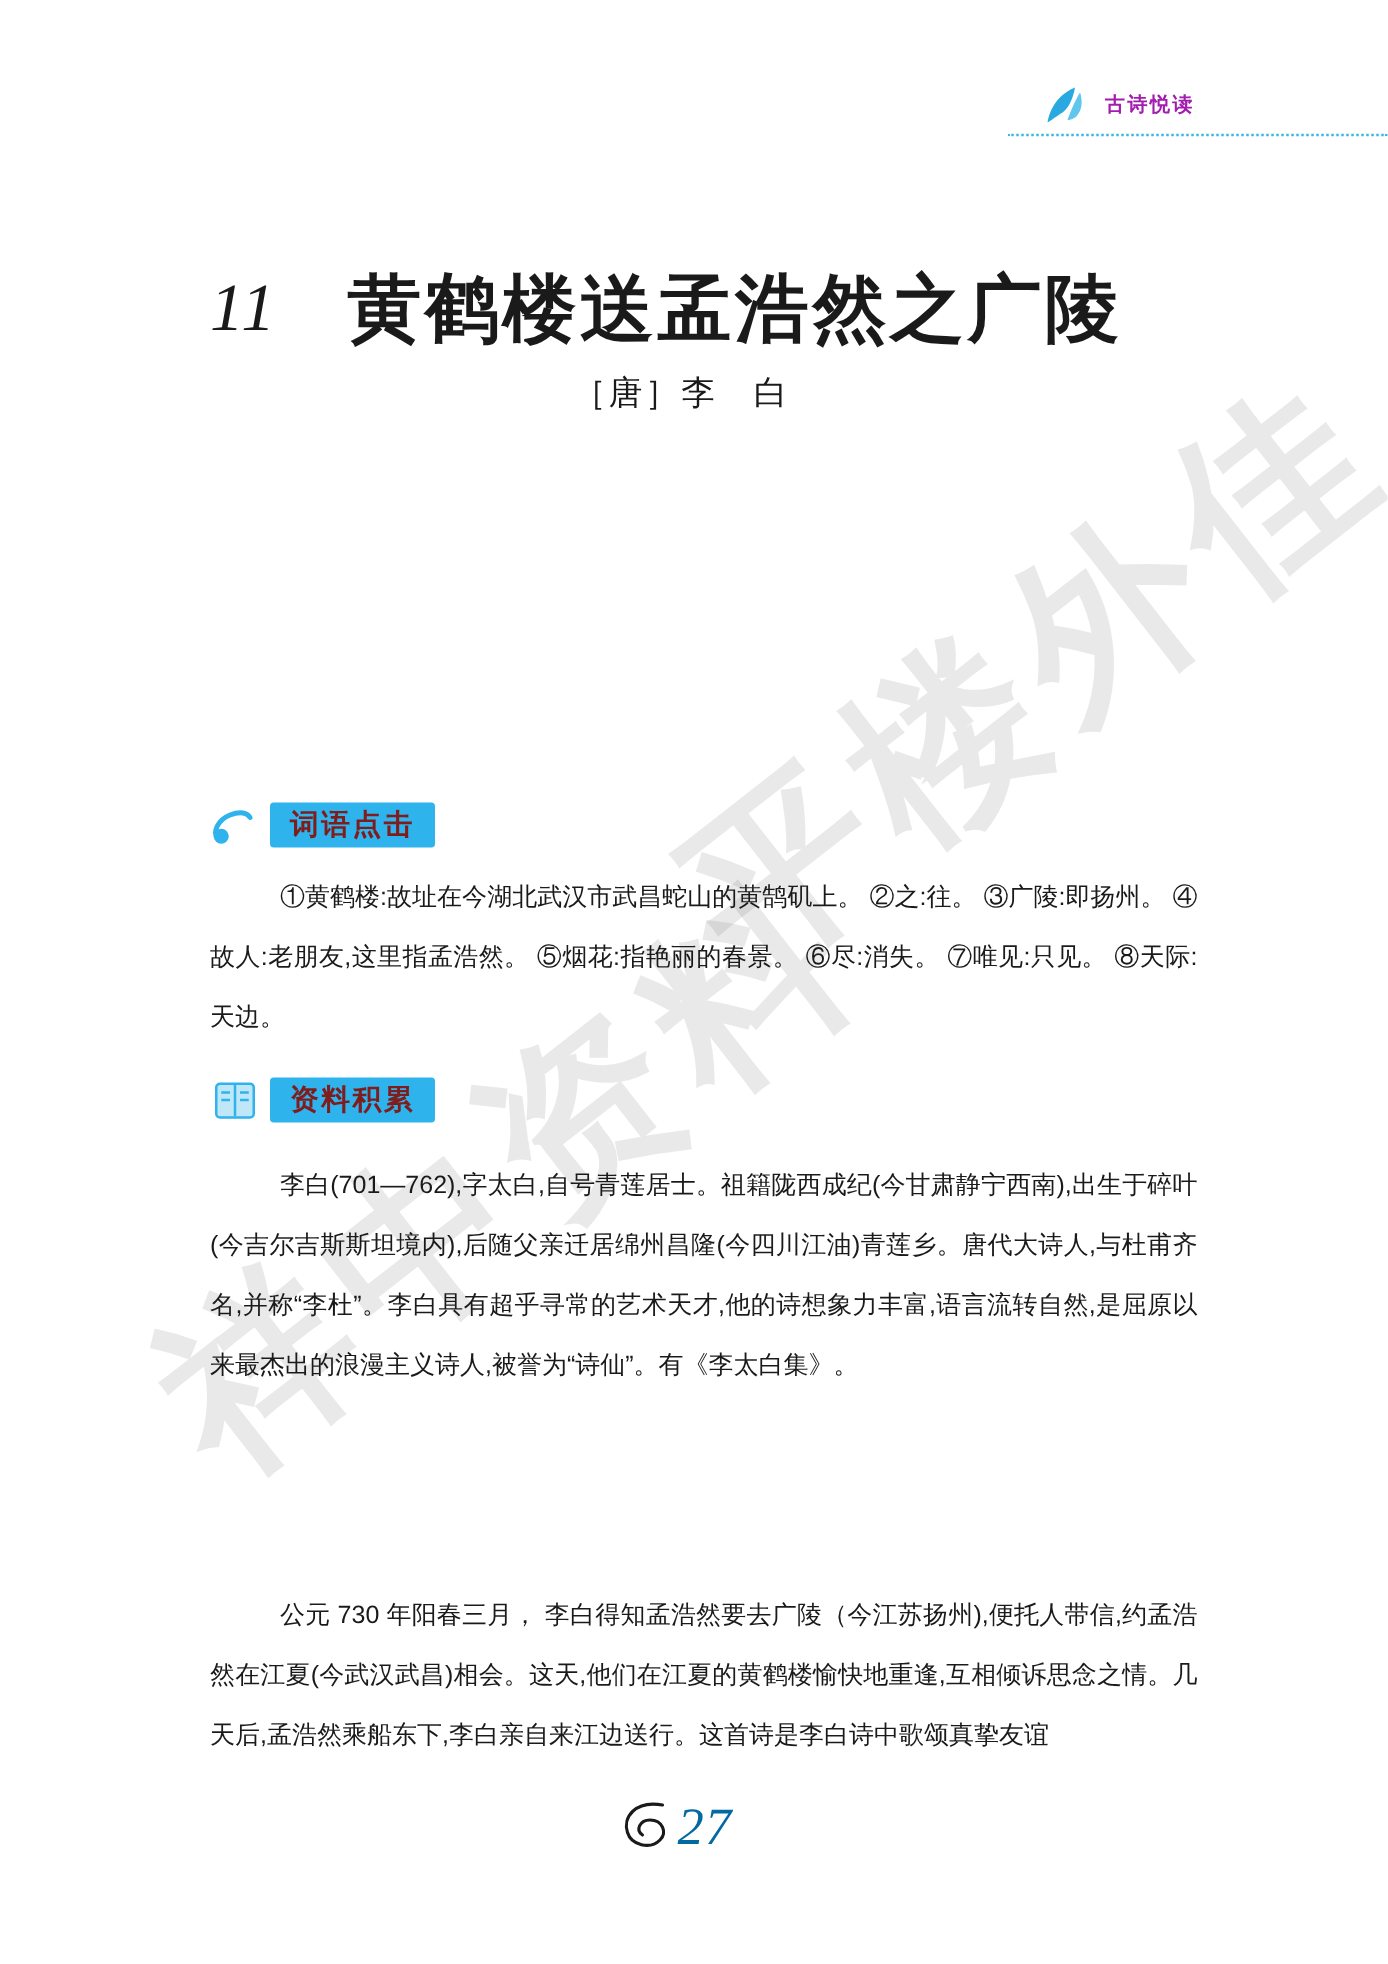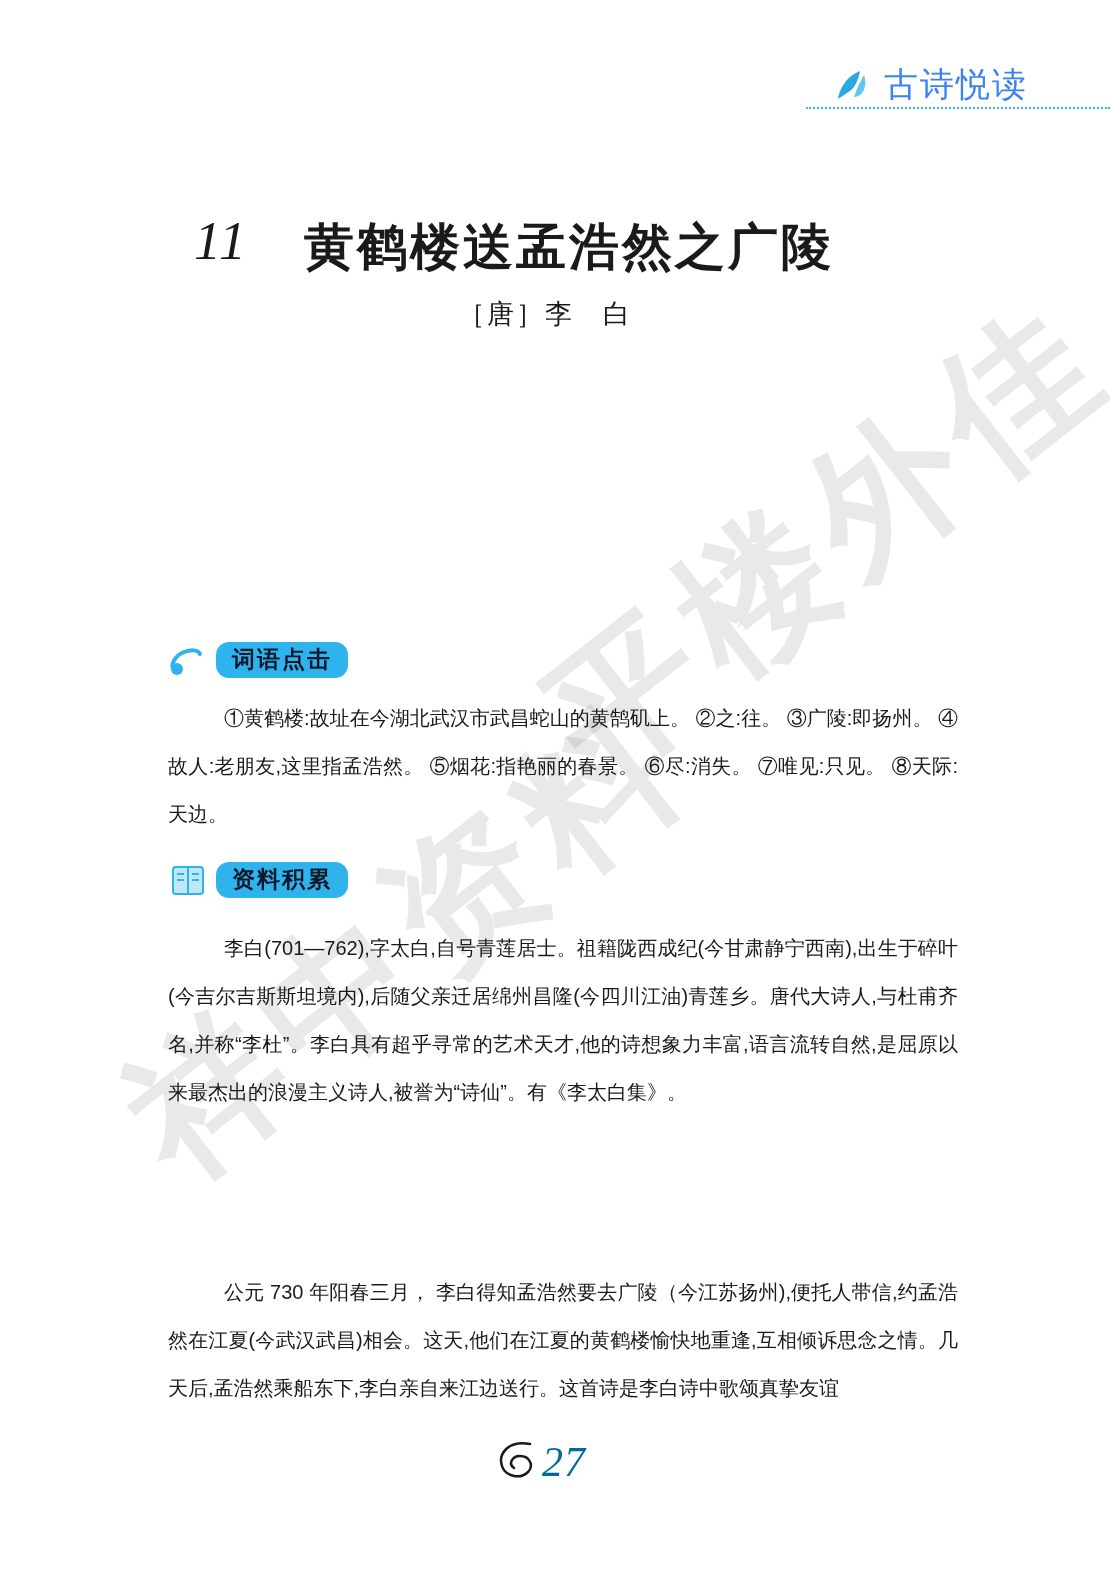--- a/index.html
+++ b/index.html
@@ -40,24 +40,24 @@
     align-items: center;
     gap: 10px;
   }
   .brand-leaf {
     width: 44px;
     height: 44px;
     position: relative;
   }
   .brand-text {
     font-family: "Liberation Sans", sans-serif;
-    font-size: 34px;
-    font-weight: normal;
-    letter-spacing: 2px;
-    color: #3b82f6;
+    font-size: 16px;
+    font-weight: bold;
+    letter-spacing: 2px;
+    color: #a21caf;
   }
 
   
   .watermark {
     position: absolute;
     left: 120px;
     top: 400px;
     width: 860px;
     height: 820px;
     pointer-events: none;
@@ -84,36 +84,35 @@
     z-index: 10;
   }
 
   .title-row {
     position: absolute;
     top: 218px;
     left: 168px;
     width: 780px;
     display: flex;
     align-items: flex-end;
-    margin-left: 26px;
   }
   .poem-number {
     font-family: "Liberation Serif", serif;
     font-style: italic;
     font-size: 54px;
     color: #1a1a1a;
     letter-spacing: 2px;
     margin-right: 56px;
     line-height: 1;
     transform: translateY(-4px);
   }
   .poem-title {
     font-family: "Liberation Sans", sans-serif;
     font-weight: bold;
-    font-size: 50px;
+    font-size: 59px;
     letter-spacing: 3px;
     line-height: 1;
     text-align: center;
   }
 
   .poem-author {
     position: absolute;
     top: 296px;
     left: 0;
     width: 1110px;
@@ -141,26 +140,26 @@
 
   
   .section-tag {
     position: absolute;
     display: flex;
     align-items: center;
     gap: 8px;
   }
   .tag-pill {
     background: #2fb3ec;
-    color: #0f172a;
+    color: #7f1d1d;
     font-family: "Liberation Sans", sans-serif;
     font-weight: bold;
     font-size: 23px;
     letter-spacing: 2px;
-    border-radius: 13px;
+    border-radius: 3px;
     padding: 4px 16px 6px 16px;
     line-height: 1.15;
   }
   .tag-icon {
     width: 40px;
     height: 40px;
     position: relative;
   }
 
   .para {

